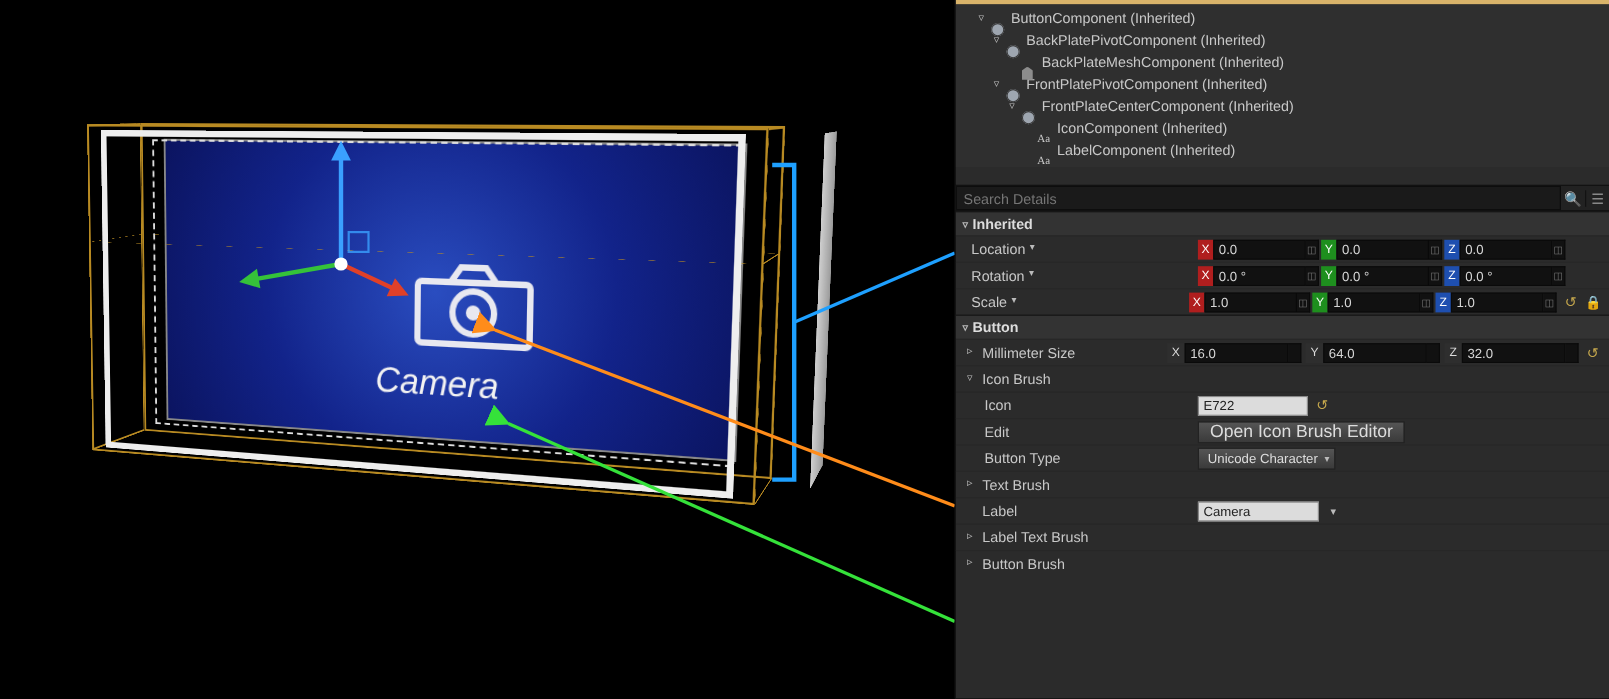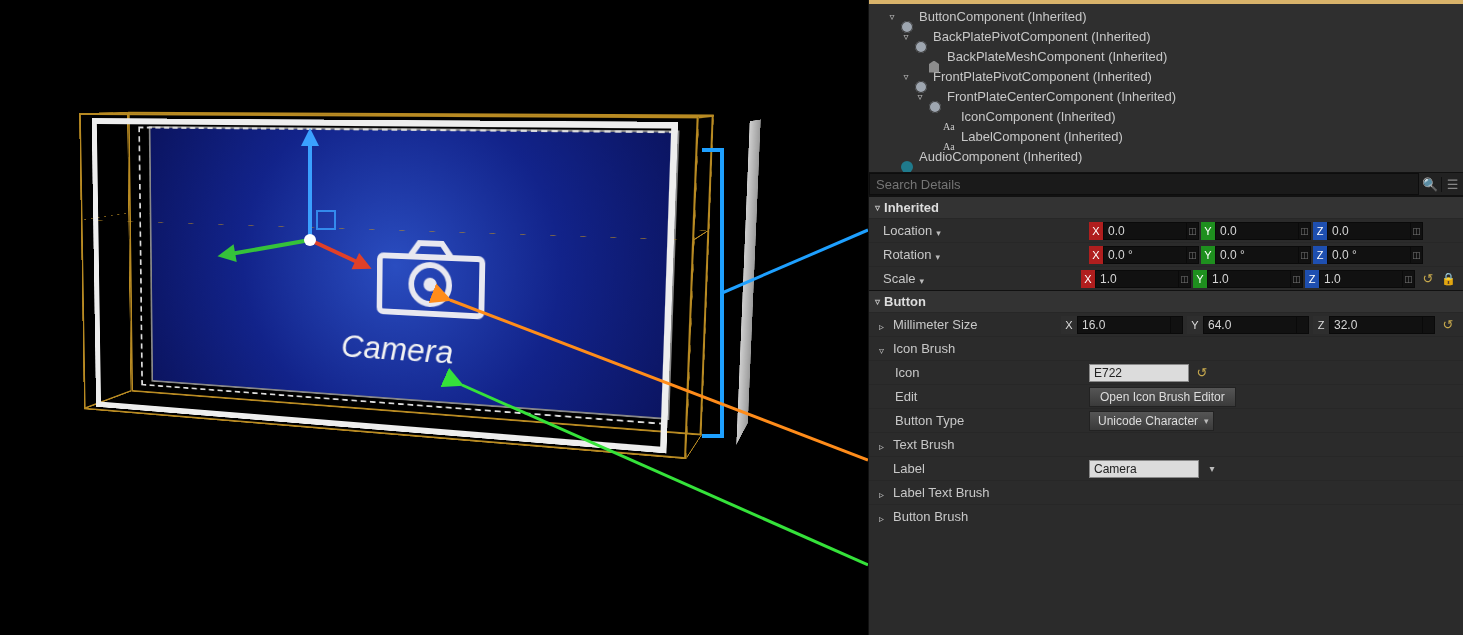--- a/index.html
+++ b/index.html
@@ -147,20 +147,21 @@
 .sceneico{ width:12px;height:12px;border-radius:50%;background:#9ea6b0;box-shadow:0 0 0 1px #3a3a3a inset;}
 .meshico { width:10px;height:12px;background:#8c8c8c;clip-path:polygon(50% 0,100% 30%,100% 100%,0 100%,0 30%);}
 .txtico  { color:#ccc; font-size:10px; font-family: Georgia,serif; }
 .audioico{ width:12px;height:12px;border-radius:50%;background:#1f7a8c;}
 .ind1{margin-left:14px}.ind2{margin-left:28px}.ind3{margin-left:42px}.ind4{margin-left:56px}
 
 .searchrow {
   display:flex; align-items:center;
   background:#222; border-top:1px solid #111; border-bottom:1px solid #111;
   height:24px;
+  margin-top:16px;
 }
 .searchrow input{
   flex:1; background:#1a1a1a; border:1px solid #0d0d0d; color:#888;
   padding:2px 6px; font-size:13px; height:22px;
 }
 .searchrow .mag{ width:22px; text-align:center; color:#ccc;}
 .searchrow .opts{ width:22px; text-align:center; color:#888; border-left:1px solid #111;}
 
 .cat {
   background:#333; border-top:1px solid #111;
@@ -168,21 +169,21 @@
   font-weight:600; color:#ddd;
 }
 .cat .tri{ font-size:10px; color:#bbb;}
 
 .props { display:flex; flex-direction:column; }
 .row {
   display:flex; align-items:center;
   min-height:24px;
   border-top:1px solid #272727;
 }
-.row .lab { width:220px; padding-left:10px; display:flex; align-items:flex-end; gap:4px; }
+.row .lab { width:220px; padding-left:10px; display:flex; align-items:flex-start; gap:4px; }
 .row .lab .tri{ width:10px; font-size:10px; color:#bbb;}
 .row .val { flex:1; display:flex; align-items:center; gap:4px; padding-right:6px;}
 
 .vec3 { display:flex; gap:2px; }
 .numf { display:flex; align-items:center; height:18px; }
 .numf .tag{ width:14px; height:18px; display:flex;align-items:center;justify-content:center; color:#fff; font-size:11px;}
 .numf .tag.x{background:#b01e1e;} .numf .tag.y{background:#1e8f1e;} .numf .tag.z{background:#1e4fb0;}
 .numf input{
   width:84px; height:18px;
   background:#111; color:#d6d6d6; border:1px solid #0a0a0a;
@@ -196,21 +197,21 @@
 .mmf .tag{ width:16px; background:#2e2e2e; color:#ddd; display:flex;align-items:center;justify-content:center; font-size:11px; height:18px;}
 .mmf input{ width:94px; height:18px; background:#111; color:#d6d6d6; border:1px solid #0a0a0a; padding:0 4px; font-size:12px;}
 .mmf .grip{ width:12px;height:18px;background:#111;border:1px solid #0a0a0a;border-left:none;}
 
 .chk{ width:15px;height:15px; background:#111;border:1px solid #555; display:flex;align-items:center;justify-content:center;}
 .chk.on::after{content:"✓"; color:#e7a33a; font-size:12px;}
 
 .txtedit{ height:18px; background:#dcdcdc; color:#222; border:1px solid #888; padding:0 4px; font-size:12px;}
 .btn{
   background:linear-gradient(#555,#3a3a3a); color:#ddd;
-  border:1px solid #222; height:20px; padding:0 10px; font-size:12px;
+  border:1px solid #222; height:20px; padding:0 10px; font-size:16px;
   display:flex;align-items:center;
 }
 .combo{
   background:linear-gradient(#555,#3a3a3a); color:#ddd;
   border:1px solid #222; height:20px; padding:0 4px 0 8px; font-size:12px;
   display:flex;align-items:center; gap:6px;text-align:center;
 }
 .combo .car{font-size:9px;color:#bbb;}
 .drop{ width:18px; color:#bbb; font-size:10px; text-align:center;}
 
@@ -332,27 +333,20 @@
           <span class="txtico">Aa</span>
         </span>
         <span>IconComponent (Inherited)</span>
       </div>
       <div class="tn ind4">
         <span class="tri"></span>
         <span class="ico">
           <span class="txtico">Aa</span>
         </span>
         <span>LabelComponent (Inherited)</span>
-      </div>
-      <div class="tn ind1">
-        <span class="tri"></span>
-        <span class="ico">
-          <span class="audioico"></span>
-        </span>
-        <span>AudioComponent (Inherited)</span>
       </div>
     </div>
 
   <div class="searchrow">
     <input type="text" placeholder="Search Details" style="">
     <span class="mag">🔍</span>
     <span class="opts">☰</span>
   </div>
 
   <div class="cat">

